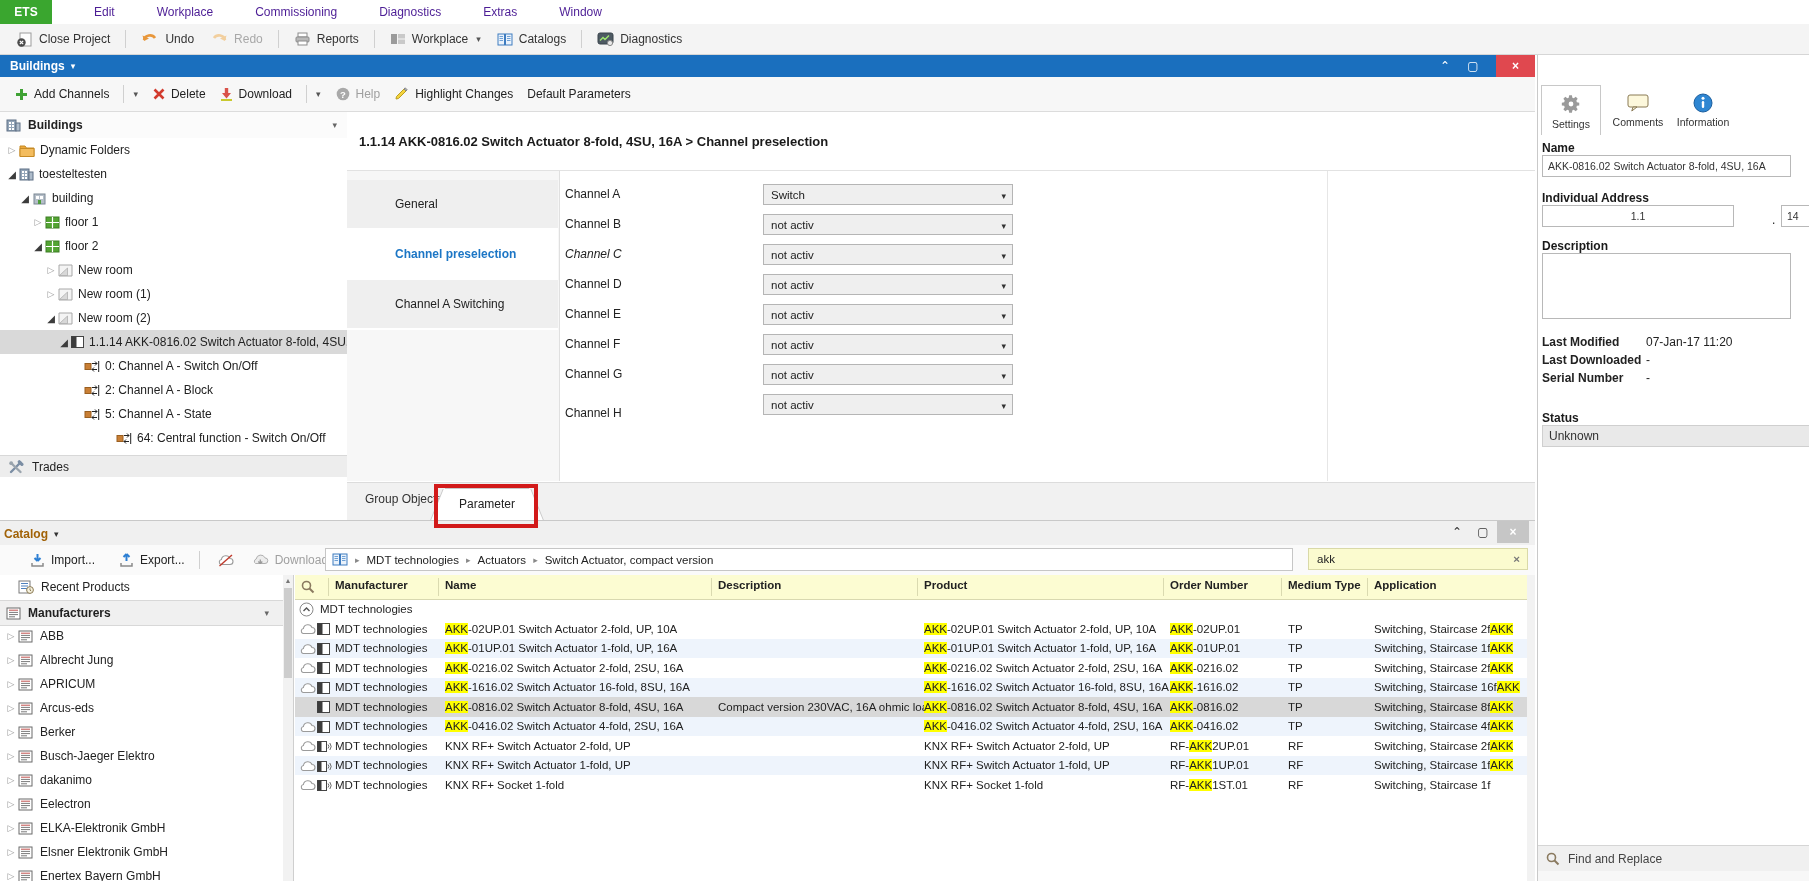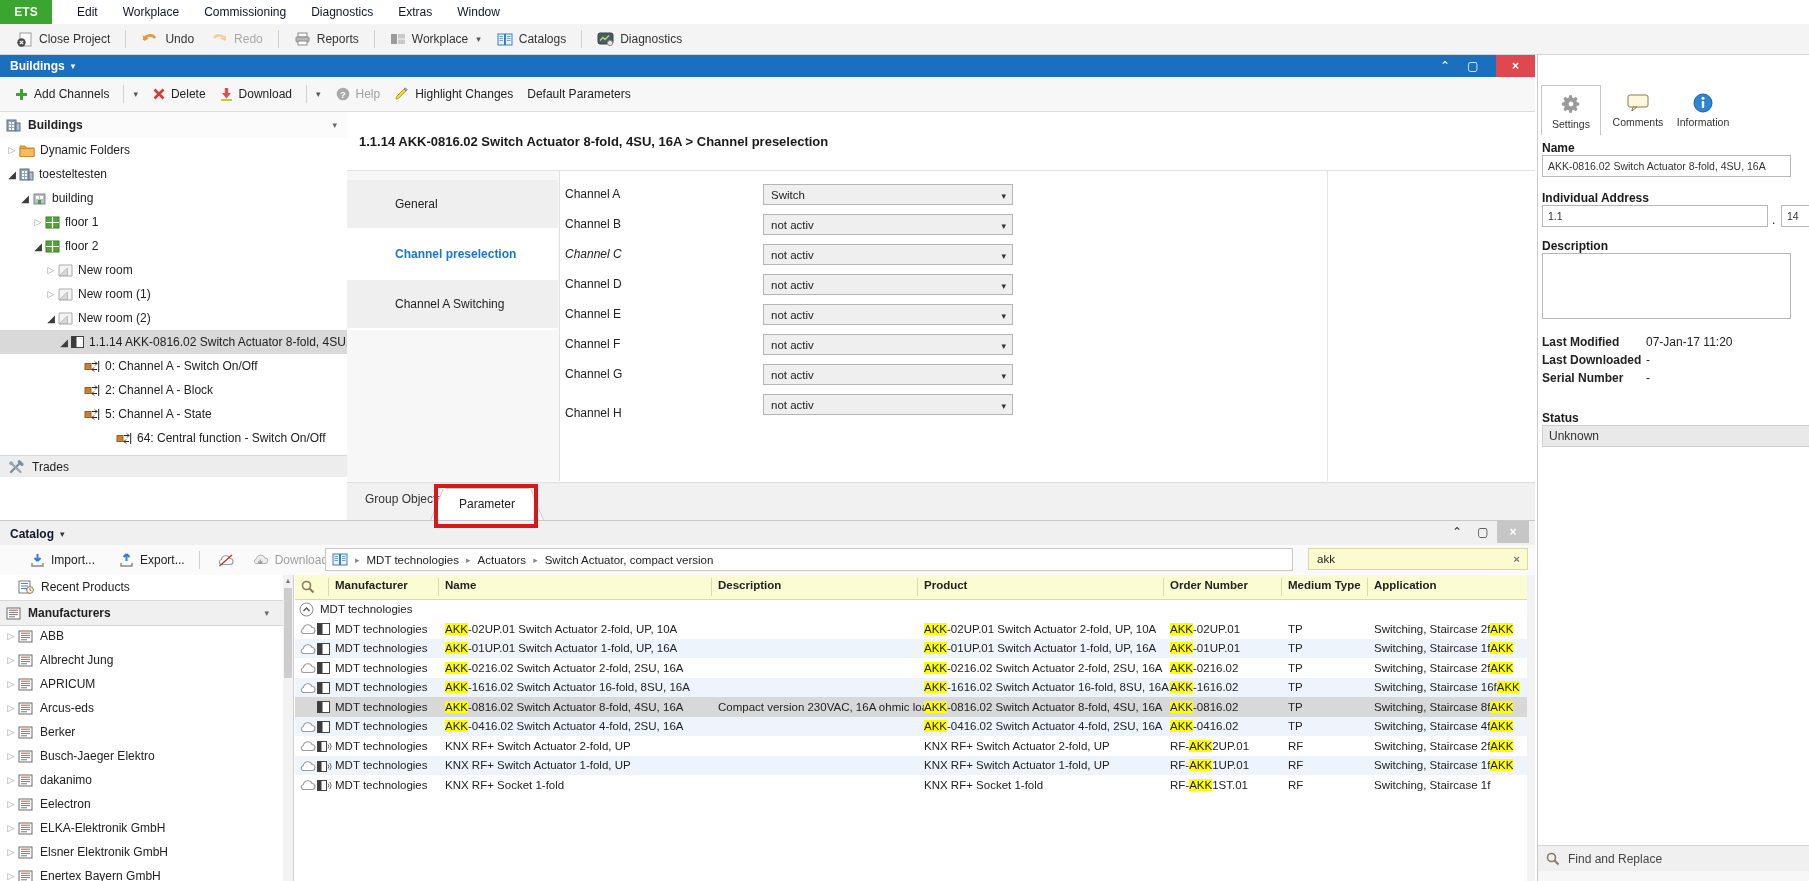--- a/index.html
+++ b/index.html
@@ -4,21 +4,21 @@
 <style>
   html,body{margin:0;padding:0;background:#fff;}
   #app{position:relative;width:1809px;height:881px;overflow:hidden;
        font-family:"Liberation Sans","DejaVu Sans",sans-serif;font-size:12px;color:#222;background:#fff;}
   .abs{position:absolute;}
   .vsep{width:1px;height:18px;background:#d0d0d0;margin:0 7px;}
   .ic{display:inline-flex;align-items:center;justify-content:center;flex:0 0 auto;}
   
   #menubar{left:0;top:0;width:1809px;height:24px;background:#fff;border-bottom:1px solid #e3e3e3;display:flex;align-items:center;}
   #ets-logo{width:52px;height:24px;background:#3aa62f;color:#fff;font-weight:bold;display:flex;align-items:center;justify-content:center;font-size:12px;}
-  .menu-item{margin-left:25px;color:#0f172a;cursor:default;}
+  .menu-item{margin-left:42px;color:#4c1d95;cursor:default;}
   
   #maintb{left:0;top:24px;width:1809px;height:31px;background:#f4f4f4;border-bottom:1px solid #d6d6d6;display:flex;align-items:center;padding-left:8px;box-sizing:border-box;}
   .tbtn{display:flex;align-items:center;gap:6px;padding:0 8px;height:26px;color:#333;}
   .tbtn.disabled{color:#a8a8a8;}
   .caret{font-size:9px;color:#555;margin-left:2px;}
   
   #bheader{left:0;top:55px;width:1535px;height:22px;background:#1a6fbe;color:#fff;display:flex;align-items:center;}
   #bheader .ttl{font-weight:bold;margin-left:10px;}
   .winctl{position:absolute;top:0;height:22px;display:flex;align-items:center;justify-content:center;color:#fff;font-size:12px;}
   #btoolbar{left:0;top:77px;width:1535px;height:35px;background:#f7f7f7;border-bottom:1px solid #dcdcdc;display:flex;align-items:center;padding-left:8px;box-sizing:border-box;}
@@ -50,21 +50,21 @@
   #bottomtabs{position:absolute;left:0;top:370px;width:1188px;height:38px;background:#f1f1f1;border-top:1px solid #dcdcdc;}
   #tab-grpobj{position:absolute;left:18px;top:9px;color:#333;}
   #tab-param{position:absolute;left:98px;top:5px;width:84px;height:33px;background:#fff;border-top:1px solid #c8c8c8;text-align:center;line-height:30px;color:#222;}
   #tab-param::before,#tab-param::after{content:"";position:absolute;top:0;width:14px;height:100%;}
   #tab-param::before{left:-9px;border-left:1px solid #c8c8c8;transform:skewX(-22deg);background:#fff;}
   #tab-param::after{right:-9px;border-right:1px solid #c8c8c8;transform:skewX(22deg);background:#fff;}
   #tab-param span{position:relative;z-index:2;}
   #redbox{left:434px;top:484px;width:96px;height:36px;border:4px solid #d21a1a;z-index:50;}
   
   #catheader{left:0;top:520px;width:1535px;height:25px;background:#f0f0f0;border-top:1px solid #c9c9c9;border-bottom:1px solid #dedede;display:flex;align-items:center;}
-  #catheader .ttl{font-weight:bold;margin-left:10px;color:#0f172a;}
+  #catheader .ttl{font-weight:bold;margin-left:4px;color:#a16207;}
   #cattoolbar{left:0;top:545px;width:1535px;height:30px;background:#fafafa;display:flex;align-items:center;padding-left:23px;box-sizing:border-box;}
   #crumbbox{position:absolute;left:325px;top:3px;width:968px;height:23px;background:#fff;border:1px solid #c6c6c6;box-sizing:border-box;display:flex;align-items:center;font-size:11.5px;}
   .crumb-sep{color:#888;font-size:9px;margin:0 7px;}
   #searchbox{position:absolute;left:1308px;top:3px;width:220px;height:22px;background:#fbfbcf;border:1px solid #d9d9a8;box-sizing:border-box;display:flex;align-items:center;font-size:11.5px;}
   #catside{left:0;top:575px;width:293px;height:306px;background:#fff;border-right:1px solid #cfcfcf;}
   .cs-row{position:absolute;left:0;width:283px;height:24px;display:flex;align-items:center;}
   #manuhead{position:absolute;left:0;top:25px;width:283px;height:24px;background:#f0f0f0;border-top:1px solid #d8d8d8;border-bottom:1px solid #d8d8d8;display:flex;align-items:center;font-weight:bold;}
   #csscroll{position:absolute;left:283px;top:0;width:10px;height:306px;background:#f2f2f2;}
   #csscroll .arrow{width:10px;height:12px;font-size:7px;color:#777;text-align:center;line-height:12px;}
   #csscroll .thumb{position:absolute;left:1px;top:13px;width:8px;height:90px;background:#cdcdcd;}
@@ -1110,21 +1110,21 @@
         </span>
       <span class="lbl">Information</span>
     </div>
 
     <div class="plabel" style="top:86px;">Name</div>
     <div class="pinput" style="top:100px;">
         <span>AKK-0816.02 Switch Actuator 8-fold, 4SU, 16A</span>
       </div>
 
     <div class="plabel" style="top:136px;">Individual Address</div>
-    <div class="pinput" style="top:150px;width:226px;justify-content:flex-start;">
+    <div class="pinput" style="top:150px;width:192px;justify-content:center;">
         <span>1.1</span>
       </div>
     <span class="abs" style="left:234px;top:158px;">.</span>
     <div class="pinput" style="top:150px;left:243px;width:60px;">
         <span>14</span>
       </div>
 
     <div class="plabel" style="top:184px;">Description</div>
     <div class="pinput" style="top:198px;height:66px;align-items:flex-start;">
         <span></span>

